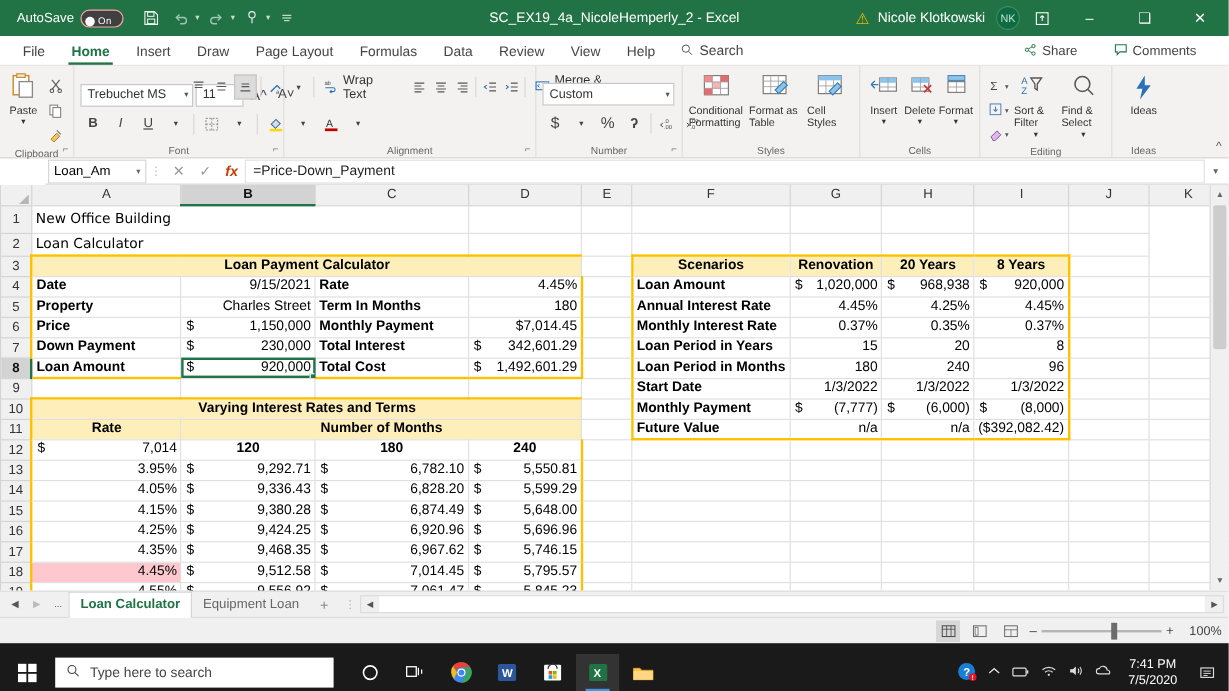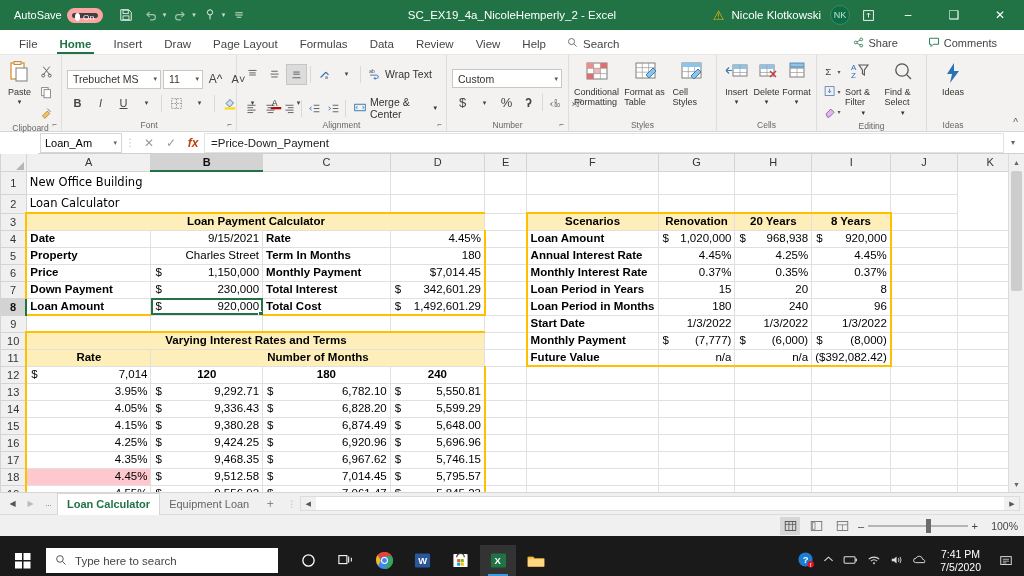--- a/index.html
+++ b/index.html
@@ -5,21 +5,21 @@
   * { box-sizing: border-box; margin:0; padding:0; }
   body {
     width:1024px; height:576px; overflow:hidden;
     font-family:"Liberation Sans", sans-serif;
     font-size:12px; background:#fff;
     -webkit-font-smoothing:antialiased;
   }
   
   .titlebar{height:30px;background:#217346;display:flex;align-items:center;color:#fff;position:relative;}
   .autosave{display:flex;align-items:center;gap:5px;margin-left:14px;font-size:11px;}
-  .toggle{width:36px;height:15px;border-radius:8px;border:5px solid #fca5a5;background:#404040;display:flex;align-items:flex-start;gap:3px;padding:0 3px;font-size:8px;letter-spacing:.5px;}
+  .toggle{width:36px;height:15px;border-radius:8px;border:1px solid #fca5a5;background:#404040;display:flex;align-items:flex-end;gap:3px;padding:0 3px;font-size:8px;letter-spacing:.5px;}
   .toggle .dot{width:8px;height:8px;border-radius:50%;background:#fff;}
   .qat{display:flex;align-items:center;gap:3px;margin-left:12px;}
   .qicon{width:22px;height:22px;display:flex;align-items:center;justify-content:center;opacity:.92;}
   .qcaret{font-size:7px;opacity:.75;margin-left:-2px;}
   .title-center{position:absolute;left:0;right:0;text-align:center;font-size:11.5px;pointer-events:none;}
   .title-right{margin-left:auto;display:flex;align-items:center;gap:2px;padding-right:2px;}
   .warnicon{color:#f5b400;font-size:13px;margin-right:5px;}
   .username{font-size:11.5px;margin-right:7px;}
   .avatar{width:20px;height:20px;border-radius:50%;background:#0f6b43;color:#bfe3cf;font-size:9px;display:flex;align-items:center;justify-content:center;border:1px solid #3a8a63;}
   .winbtn{width:44px;height:30px;display:flex;align-items:center;justify-content:center;font-size:12px;}
@@ -318,21 +318,21 @@
         <span class="rb" style="font-size:7px">▾</span>
       </div>
     </div>
     <div class="group-label">
       <span>Font</span>
       <span class="dlg">⌐</span>
     </div>
   </div>
 
   <div class="group" style="width:210px">
-    <div class="group-body" style="flex-direction:column;gap:13px;padding-top:4px">
+    <div class="group-body" style="flex-direction:row;gap:13px;padding-top:4px">
       <div class="rowbtns">
         <span class="rb">
           <svg width="13" height="13" viewBox="0 0 16 16">
               <path d="M3 3h10M4 6h8M4 8.6h8" stroke="#555" stroke-width="1.1"></path>
             </svg>
           </span>
         <span class="rb">
           <svg width="13" height="13" viewBox="0 0 16 16">
               <path d="M4 4h8M3 7.5h10M4 11h8" stroke="#555" stroke-width="1.1"></path>
             </svg>

